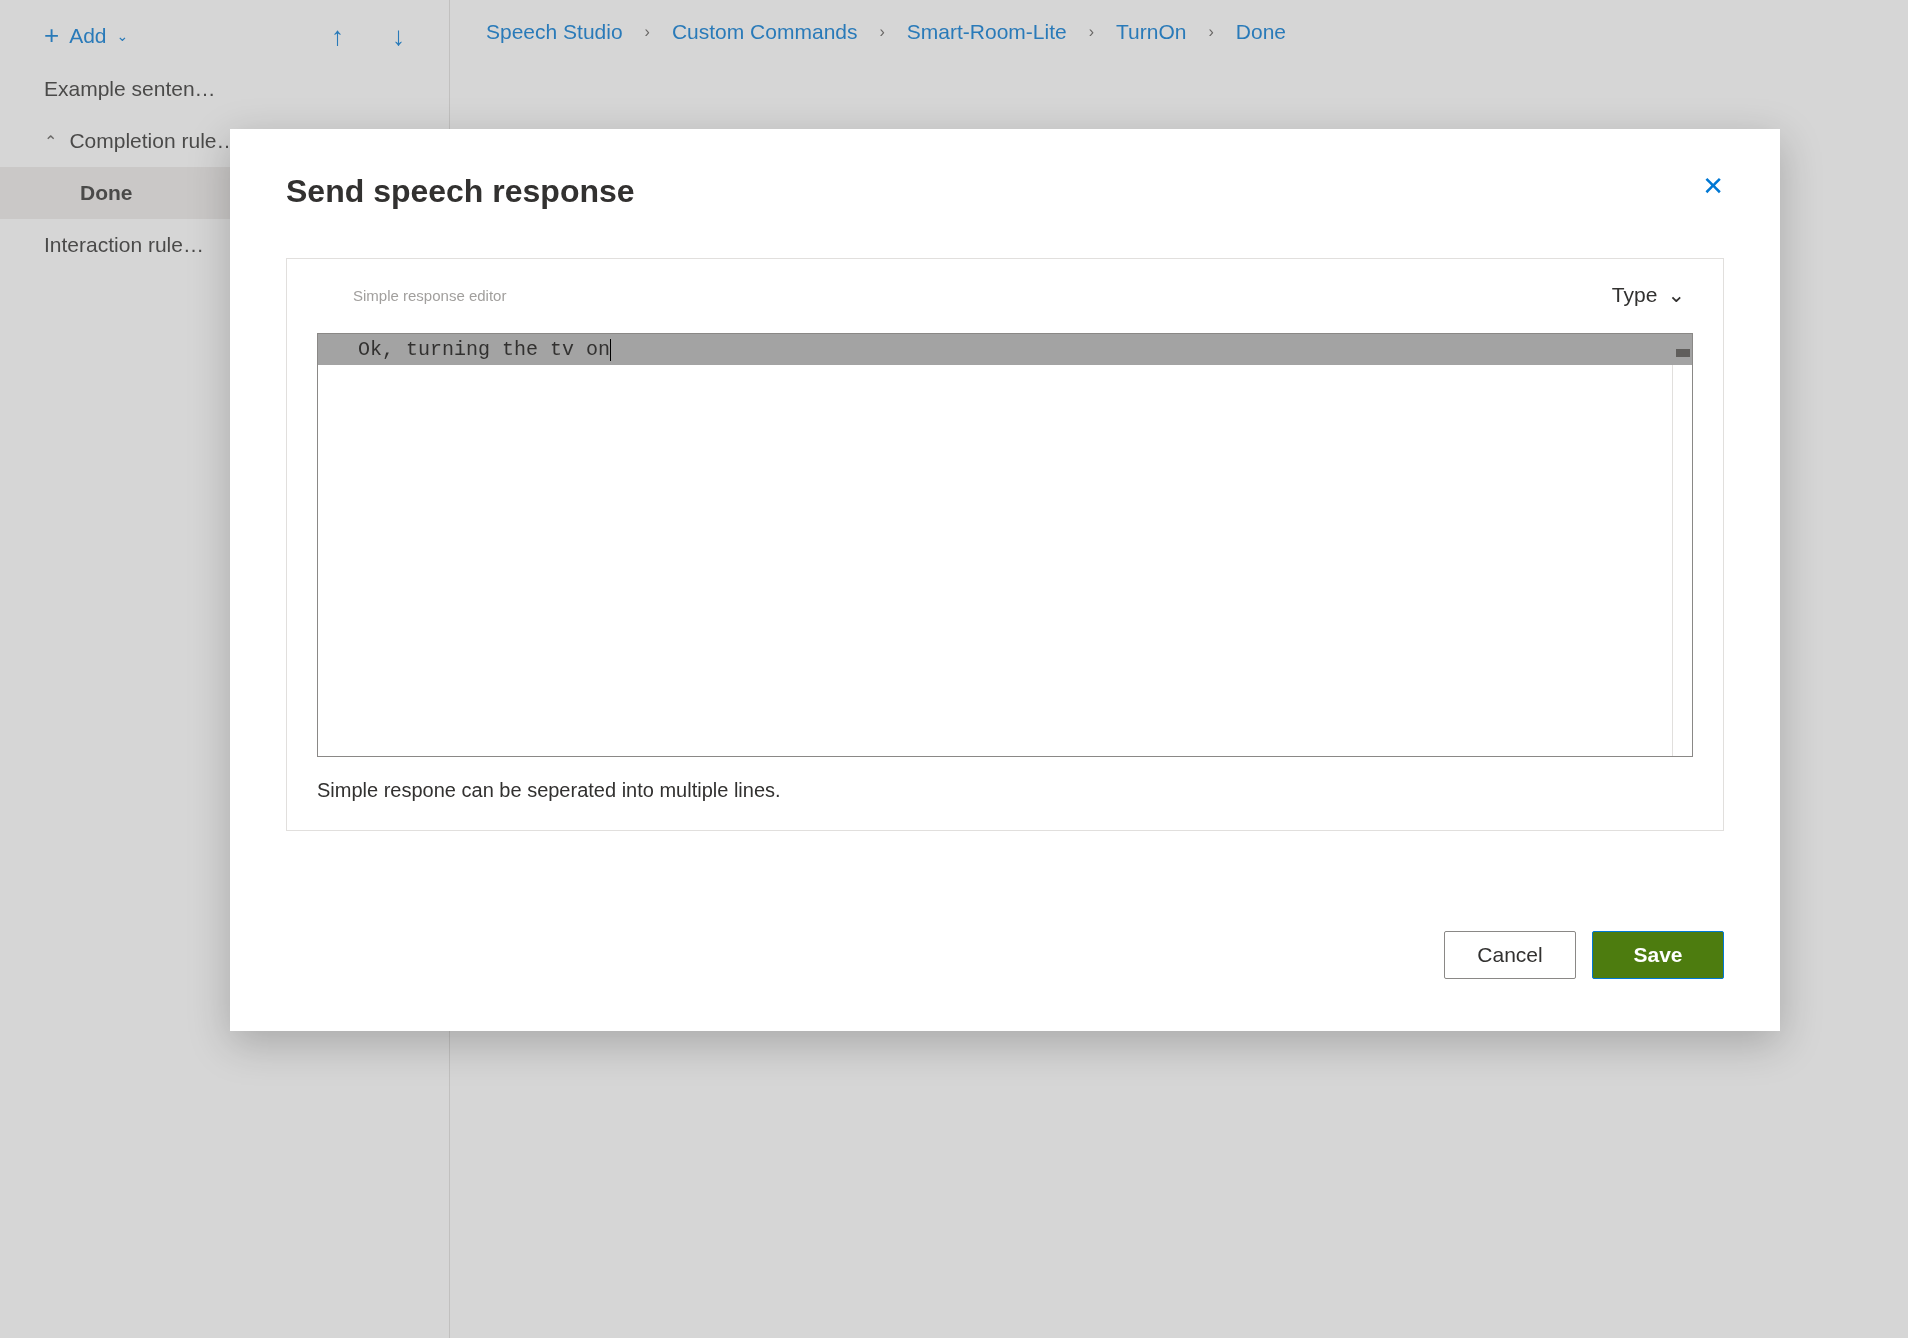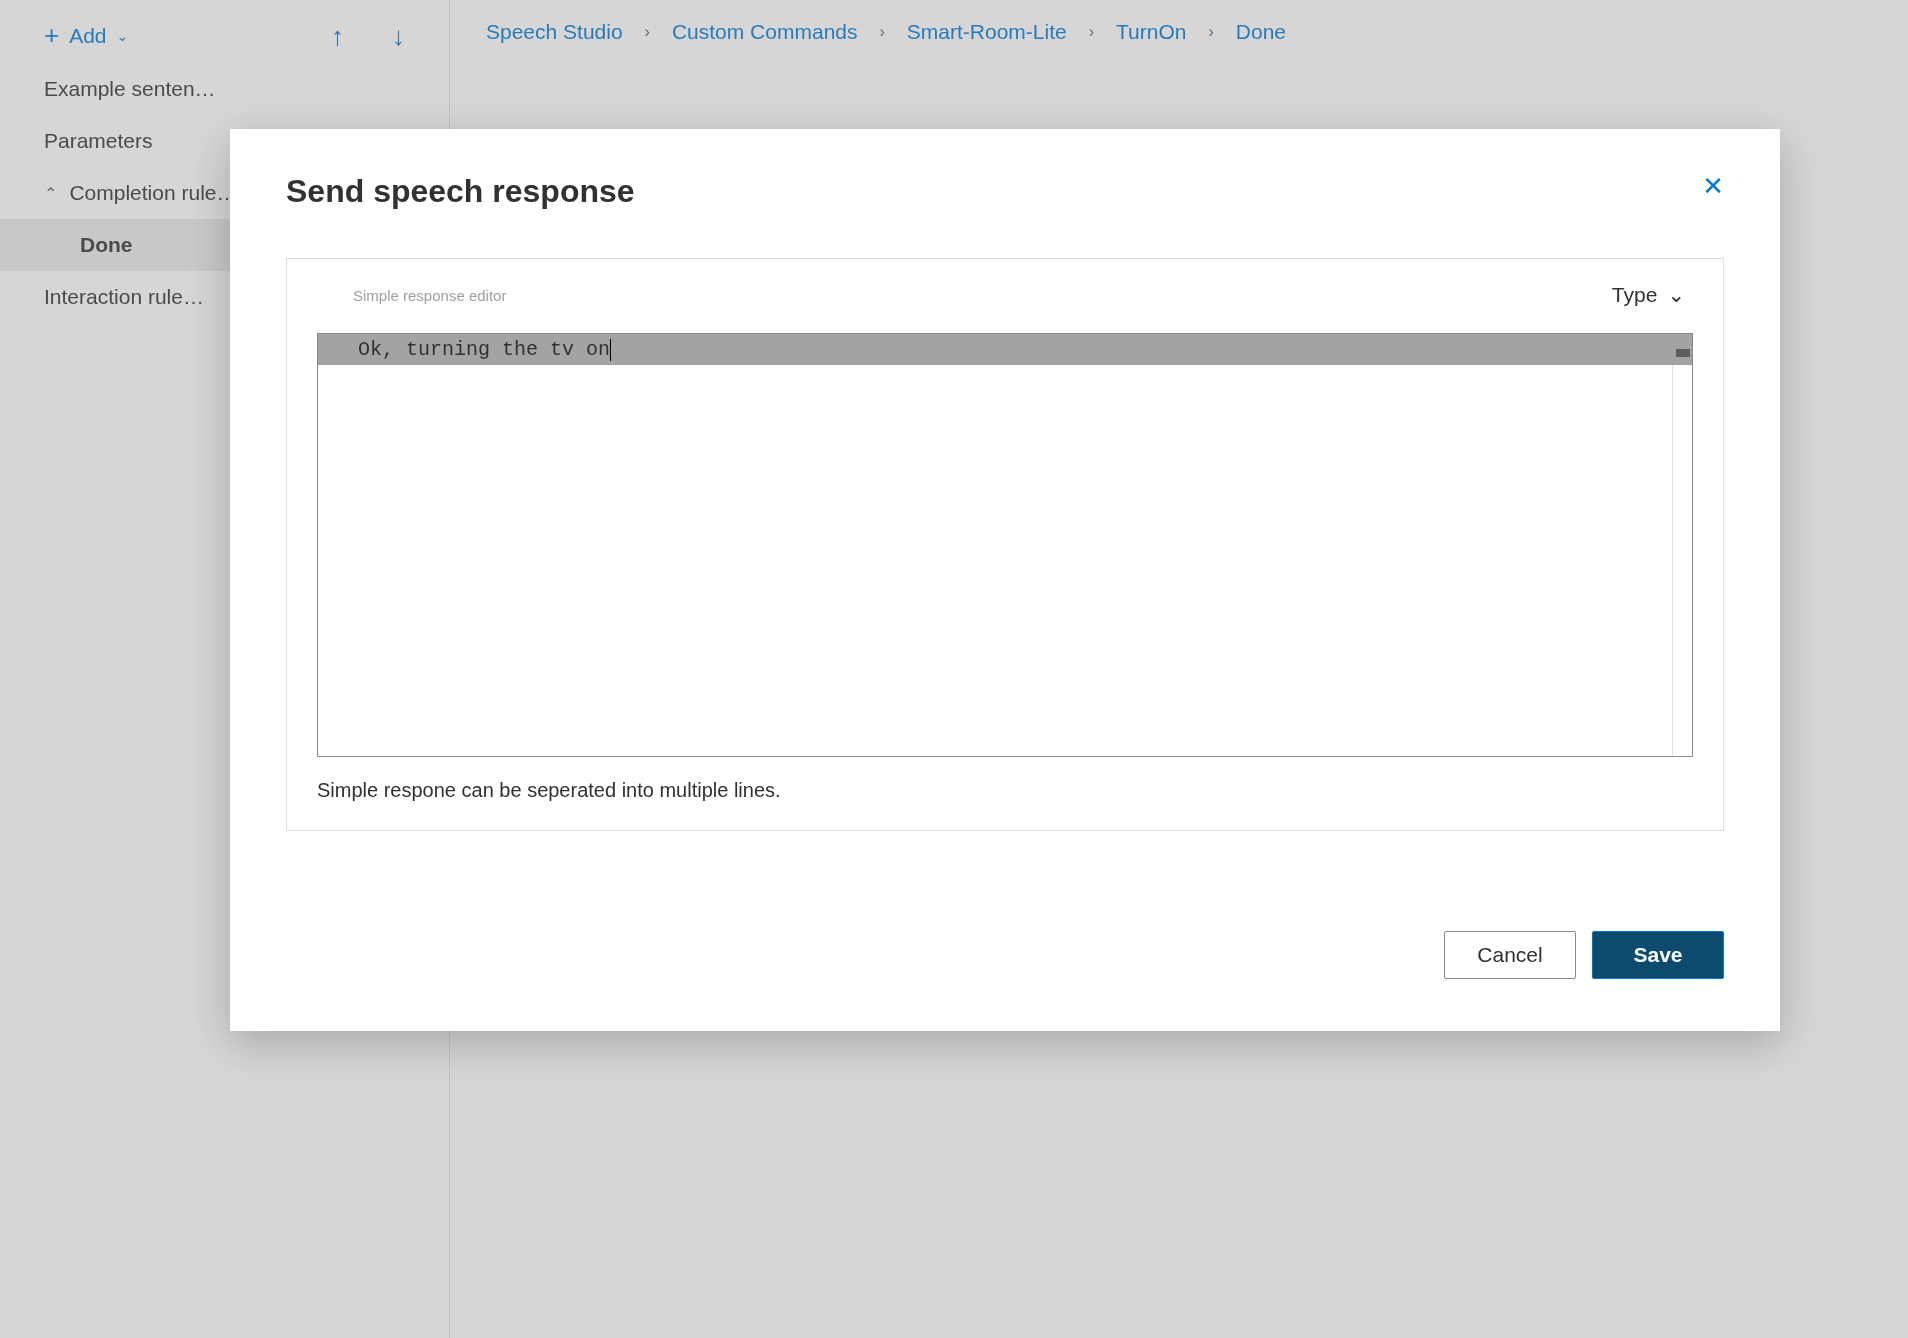--- a/index.html
+++ b/index.html
@@ -220,21 +220,21 @@
       display: inline-flex;
       align-items: center;
       justify-content: center;
     }
     .btn-secondary {
       background: #fff;
       border: 1px solid #8a8886;
       color: #323130;
     }
     .btn-primary {
-      background: #0c4a6e;
+      background: #4d7c0f;
       border: 1px solid #0078d4;
       color: #fff;
       font-weight: 600;
     }
   </style>
 </head>
 <body>
 
 <div class="background-page">
   <aside class="sidebar">
@@ -245,23 +245,20 @@
         <span class="chev">⌄</span>
       </div>
       <div class="nav-arrows">
         <span>↑</span>
         <span>↓</span>
       </div>
     </div>
 
     <div class="sidebar-item">
       <span>Example senten…</span>
-    </div>
-    <div class="sidebar-item">
-      <span>Parameters</span>
     </div>
 
     <div class="sidebar-item collapsible">
       <span class="chevron-up">⌃</span>
       <span>Completion rule…</span>
     </div>
     <div class="sidebar-subitem">
       <span>Done</span>
     </div>
 

